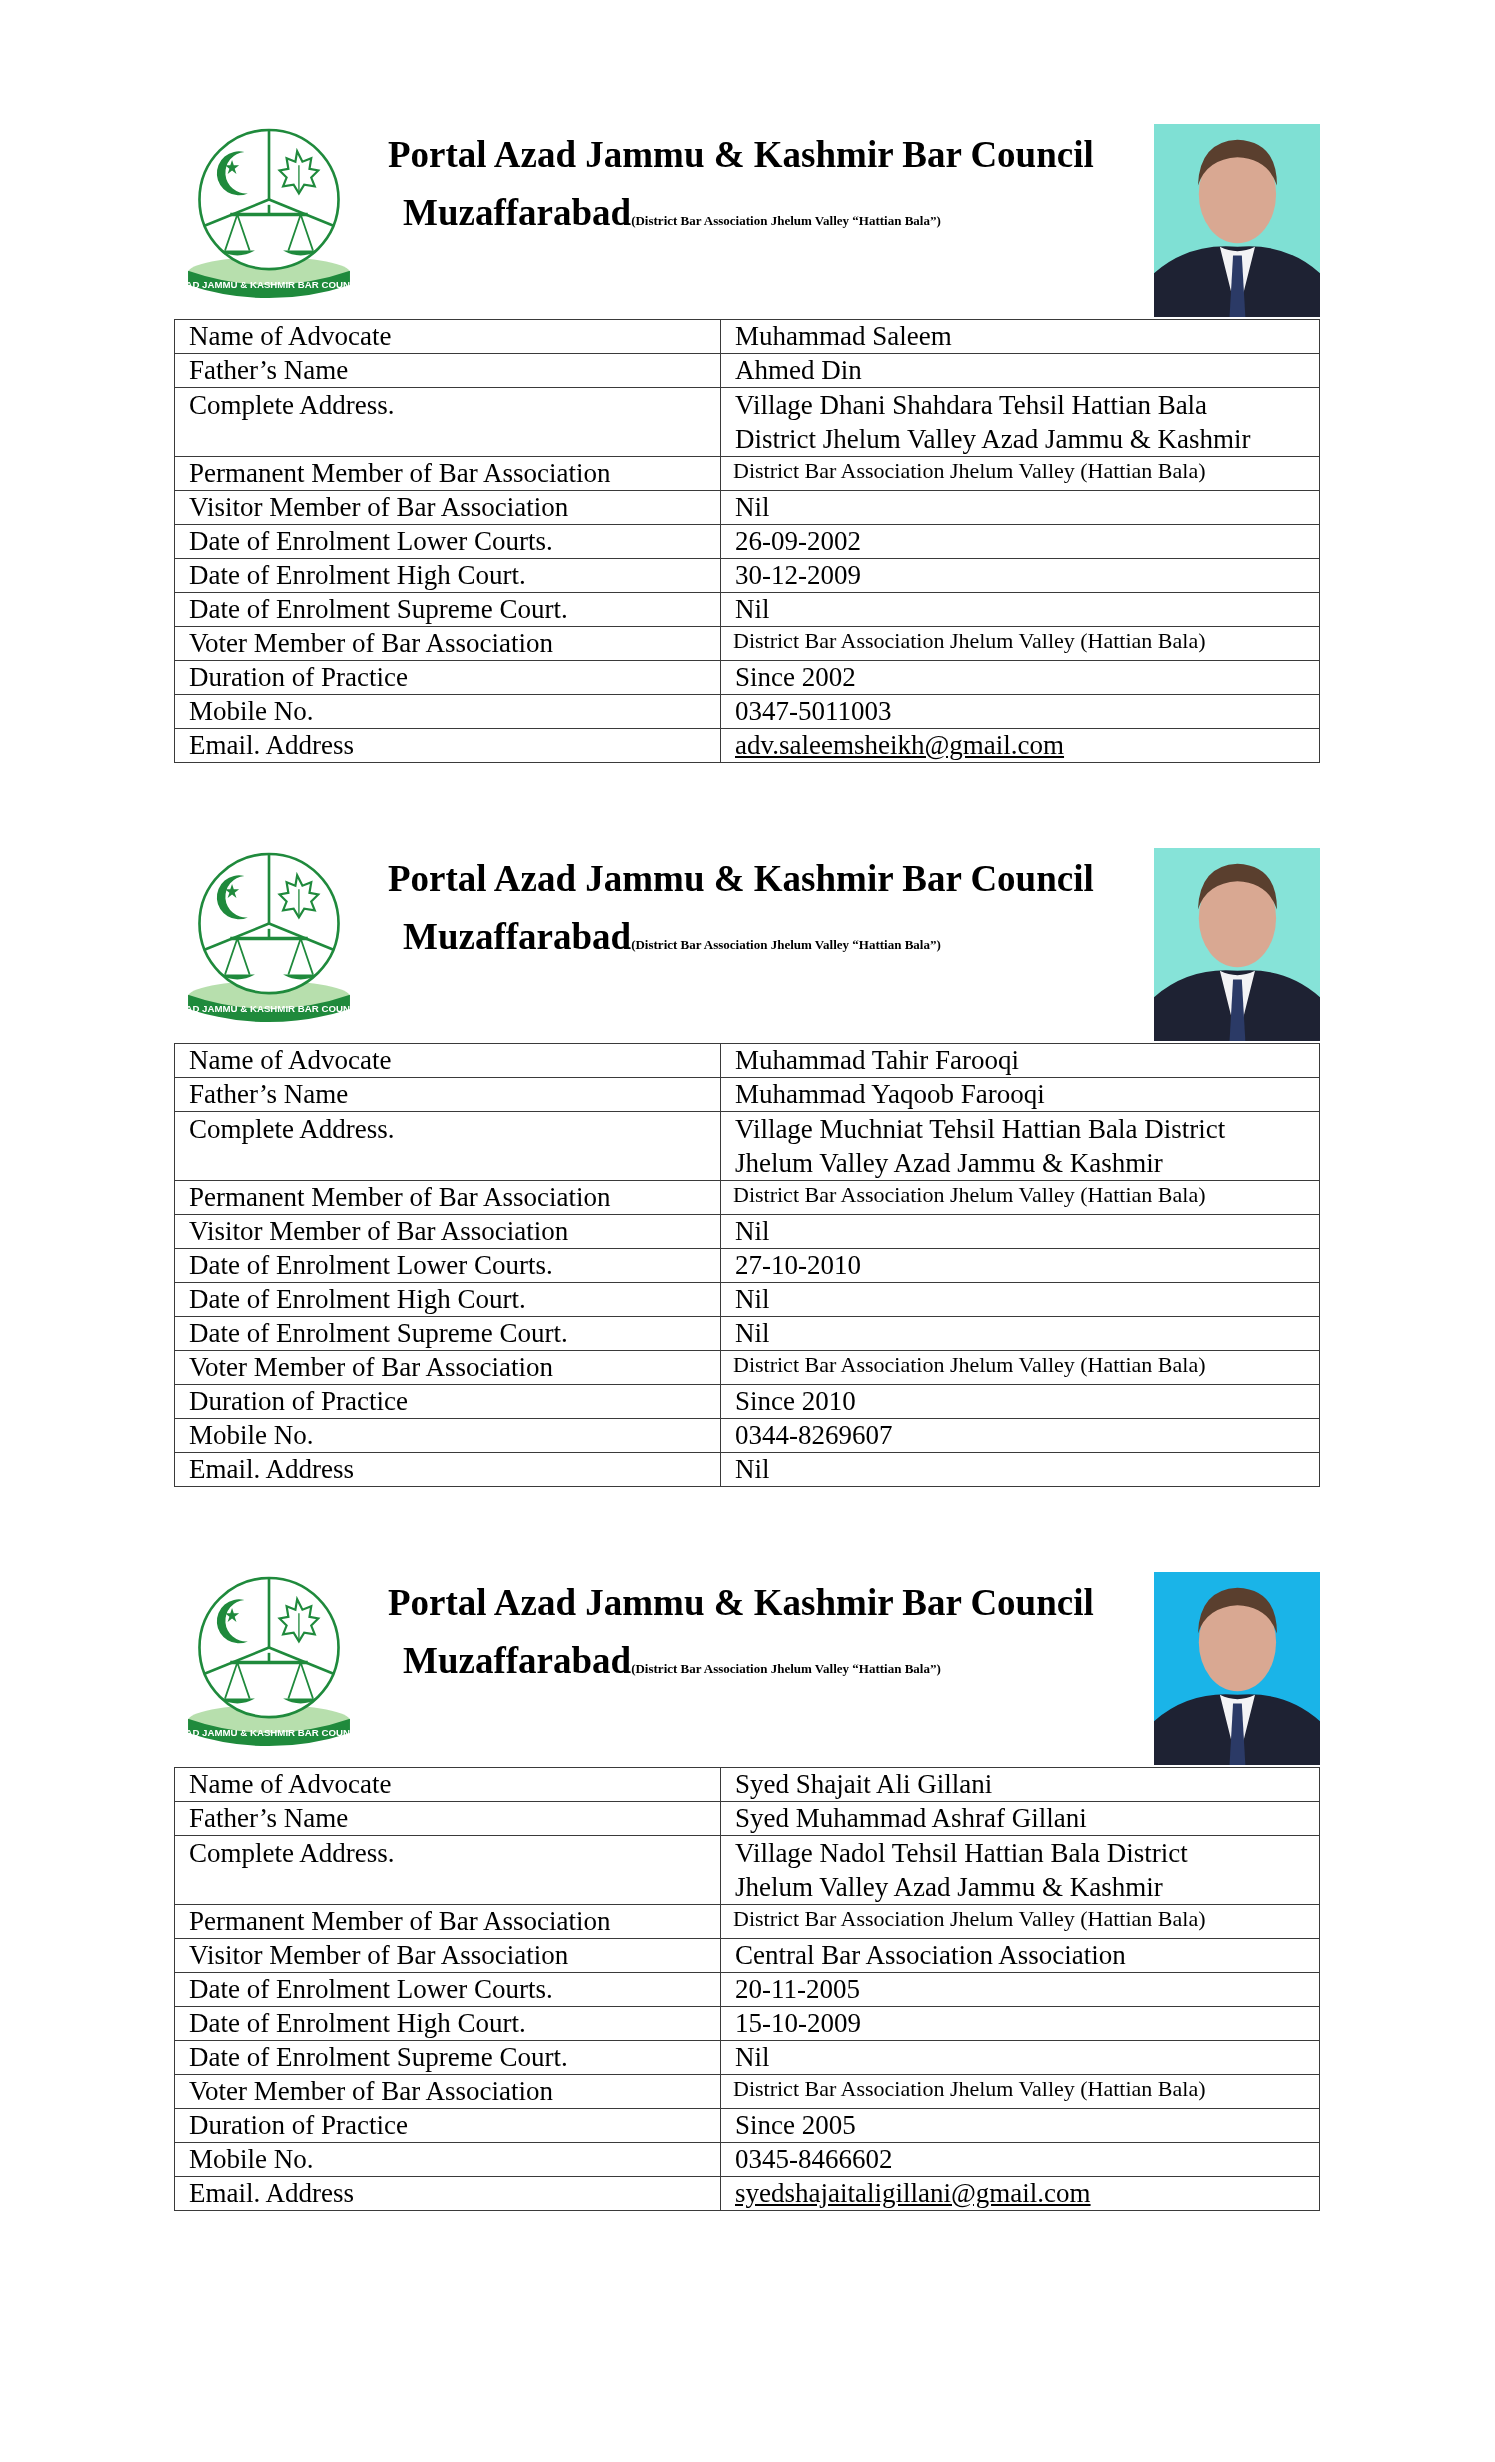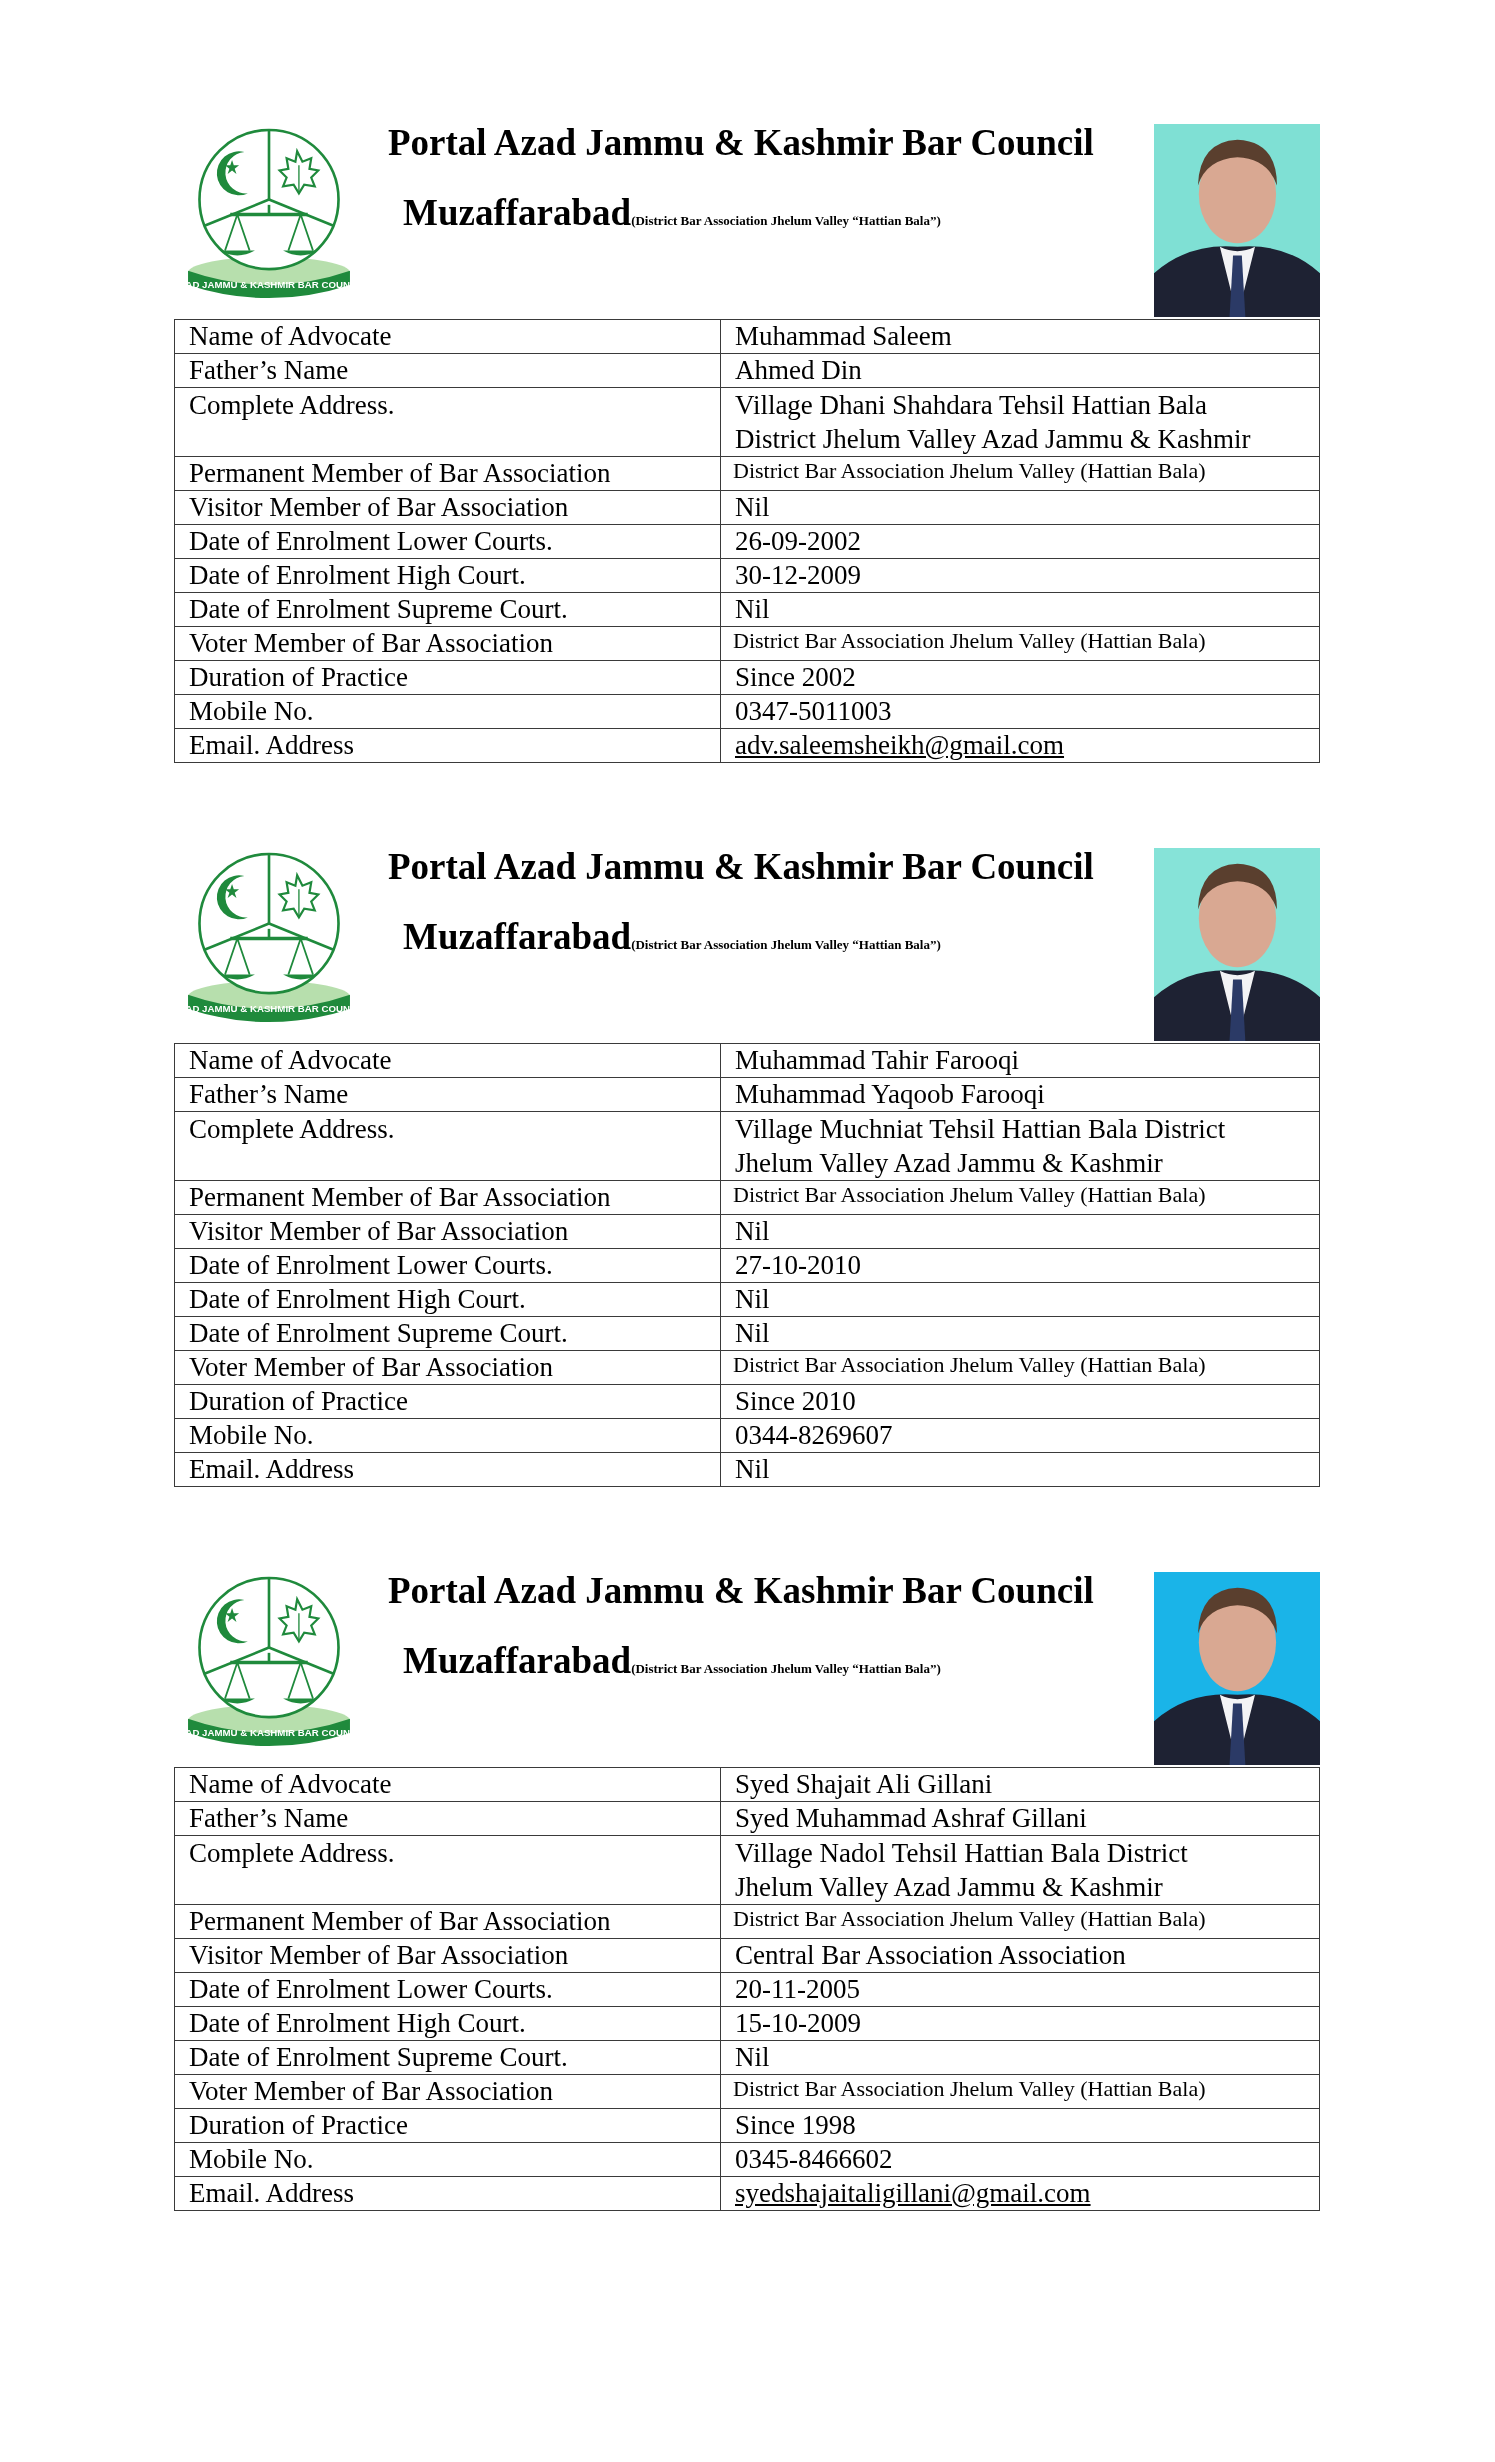--- a/index.html
+++ b/index.html
@@ -1,19 +1,19 @@
 <!DOCTYPE html>
 <html style="font-size:14px"><head>
 <meta charset="utf-8">
 <style>
   html, body { margin: 0; padding: 0; background: #ffffff; }
   body { width: 1495px; height: 2462px; position: relative; overflow: hidden; font-family: "Liberation Serif", serif; color: #000; }
   .card { position: absolute; left: 0; width: 1495px; height: 724px; }
   .logo { position: absolute; left: 181px; top: 123px; width: 176px; height: 176px; }
-  .title { position: absolute; left: 388px; top: 121px; font-family: "Liberation Serif", serif; font-weight: bold; font-size: 37px; letter-spacing: 0px; white-space: nowrap; line-height: 44px; }
+  .title { position: absolute; left: 388px; top: 133px; font-family: "Liberation Serif", serif; font-weight: bold; font-size: 37px; letter-spacing: 0px; white-space: nowrap; line-height: 44px; }
   .subtitle { position: absolute; left: 403px; top: 188px; white-space: nowrap; line-height: 49px; }
   .subtitle .city { font-weight: bold; font-size: 37px; }
   .subtitle .assoc { font-weight: bold; font-size: 13px; margin-left: 0; }
   .photo { position: absolute; left: 1154px; top: 124px; width: 166px; height: 193px; overflow: hidden; }
   .photo svg { display: block; width: 100%; height: 100%; }
   table.info { position: absolute; left: 174px; top: 306px; width: 1146px; border-collapse: collapse; margin-top: 13px; }
   table.info td { border: 1.8px solid #3a3a3a; padding: 0 0 0 14px; font-size: 27px; line-height: 33px; height: 33px; vertical-align: top; }
   table.info td.lbl { width: 531px; }
   table.info td.val { padding-left: 14px; }
   table.info td.small { font-size: 22px; line-height: 28px; padding-left: 12px; }
@@ -282,21 +282,21 @@
         <tr>
           <td class="lbl">Date of Enrolment Supreme Court.</td>
           <td class="val">Nil</td>
         </tr>
         <tr>
           <td class="lbl">Voter Member of Bar Association</td>
           <td class="val small">District Bar Association Jhelum Valley (Hattian Bala)</td>
         </tr>
         <tr>
           <td class="lbl">Duration of Practice</td>
-          <td class="val">Since 1998</td>
+          <td class="val">Since 2005</td>
         </tr>
         <tr>
           <td class="lbl">Mobile No.</td>
           <td class="val">0345-8466602</td>
         </tr>
         <tr>
           <td class="lbl">Email. Address</td>
           <td class="val"><a class="email" href="#">syedshajaitaligillani@gmail.com</a></td>
         </tr>
       </tbody>

